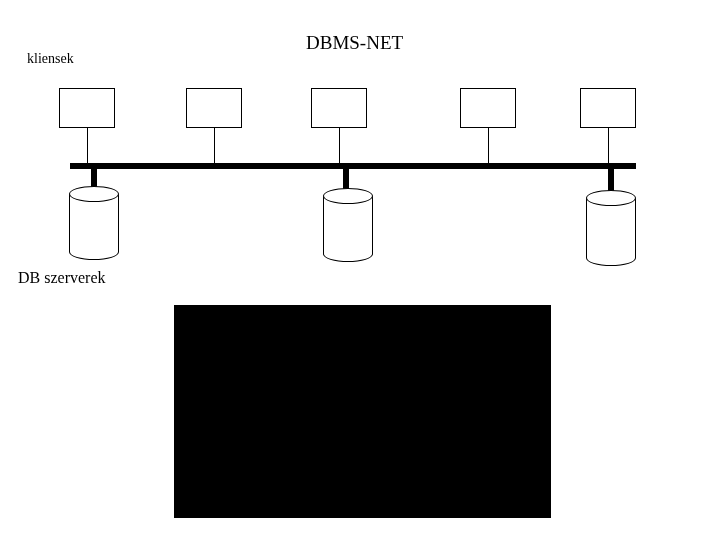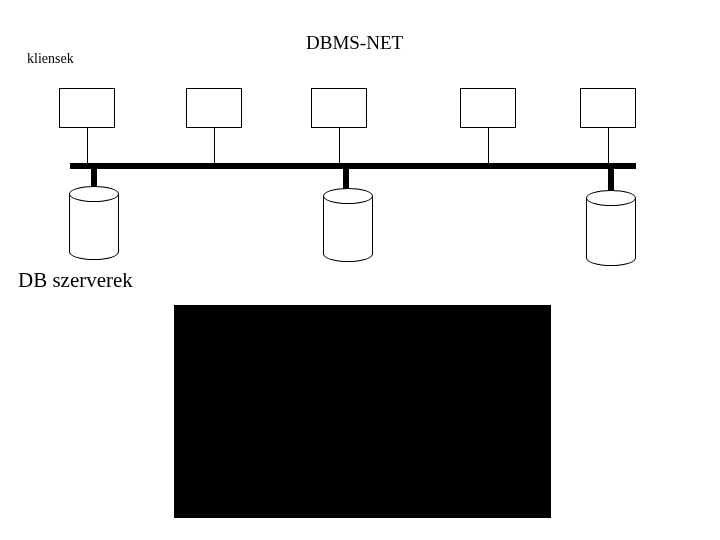--- a/index.html
+++ b/index.html
@@ -27,21 +27,21 @@
     font-size: 14px;
   }
   #label-title {
     left: 306px;
     top: 33px;
     font-size: 19px;
   }
   #label-servers {
     left: 18px;
     top: 270px;
-    font-size: 21px;
+    font-size: 16px;
   }
   .client-box {
     position: absolute;
     width: 56px;
     height: 40px;
     border: 1px solid #000000;
     box-sizing: border-box;
     background: #ffffff;
   }
   .client-drop {

